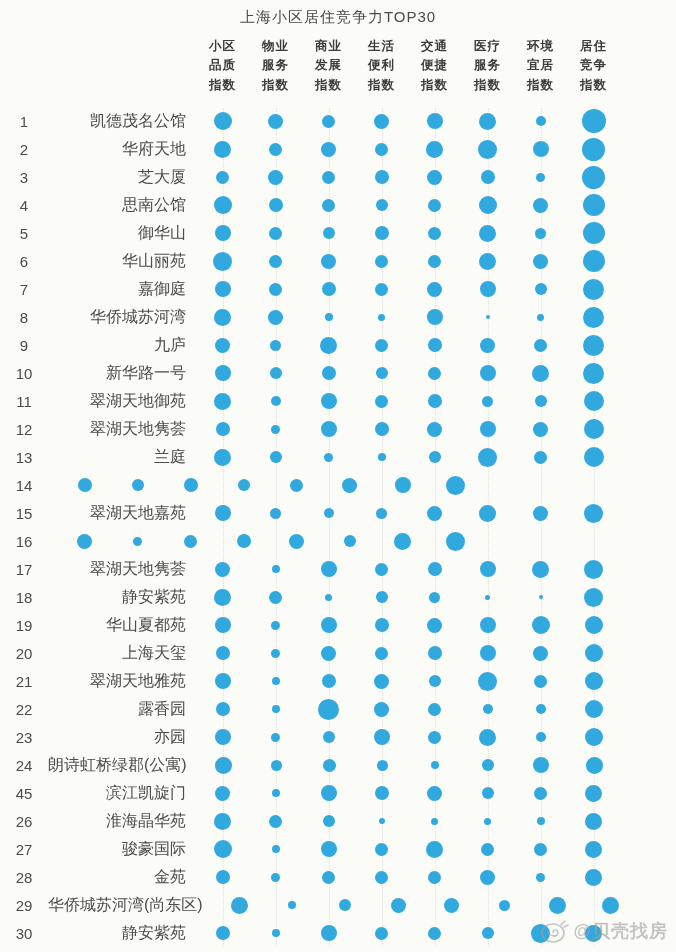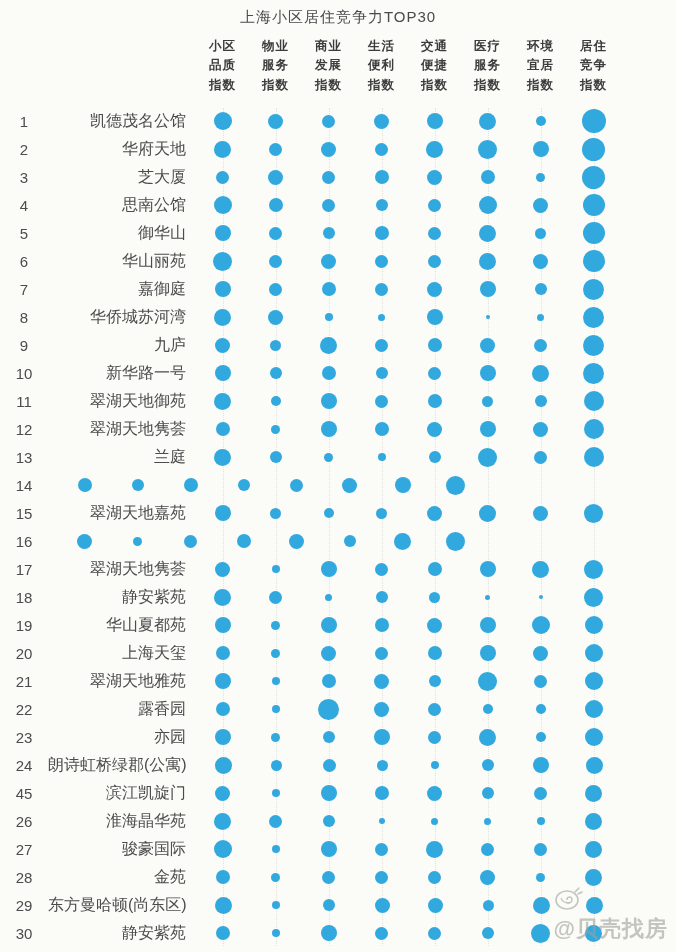--- a/index.html
+++ b/index.html
@@ -48,23 +48,23 @@
     white-space:nowrap;direction:rtl;
   }
   .cells{flex:0 0 auto;display:flex;margin-left:10px;}
   .cell{
     width:53px;height:28px;
     display:flex;align-items:center;justify-content:center;
   }
   .bubble{border-radius:50%;}
   .watermark{
     position:absolute;right:8px;bottom:8px;
-    display:flex;gap:3px;
+    display:flex;align-items:center;gap:3px;
     color:#a0a09a;opacity:.6;
-    font-size:22px;font-weight:bold;letter-spacing:1px;flex-direction:column;
+    font-size:18px;font-weight:bold;letter-spacing:1px;
   }
   .watermark svg{display:block;}
 </style>
 </head>
 <body>
 
 <div class="page">
 
   <div class="chart-title">上海小区居住竞争力TOP30</div>
 
@@ -940,21 +940,21 @@
           <span class="cell">
             <span class="bubble" style="width: 9px; height: 9px; background: rgb(49, 169, 222);"></span>
           </span>
           <span class="cell">
             <span class="bubble" style="width: 17px; height: 17px; background: rgb(49, 169, 222);"></span>
           </span>
         </span>
       </div>
       <div class="row">
         <span class="rank">29</span>
-        <span class="name">东方曼哈顿(尚东区)</span>
+        <span class="name">华侨城苏河湾(尚东区)</span>
         <span class="cells">
           <span class="cell">
             <span class="bubble" style="width: 17px; height: 17px; background: rgb(49, 169, 222);"></span>
           </span>
           <span class="cell">
             <span class="bubble" style="width: 8px; height: 8px; background: rgb(49, 169, 222);"></span>
           </span>
           <span class="cell">
             <span class="bubble" style="width: 12px; height: 12px; background: rgb(49, 169, 222);"></span>
           </span>

